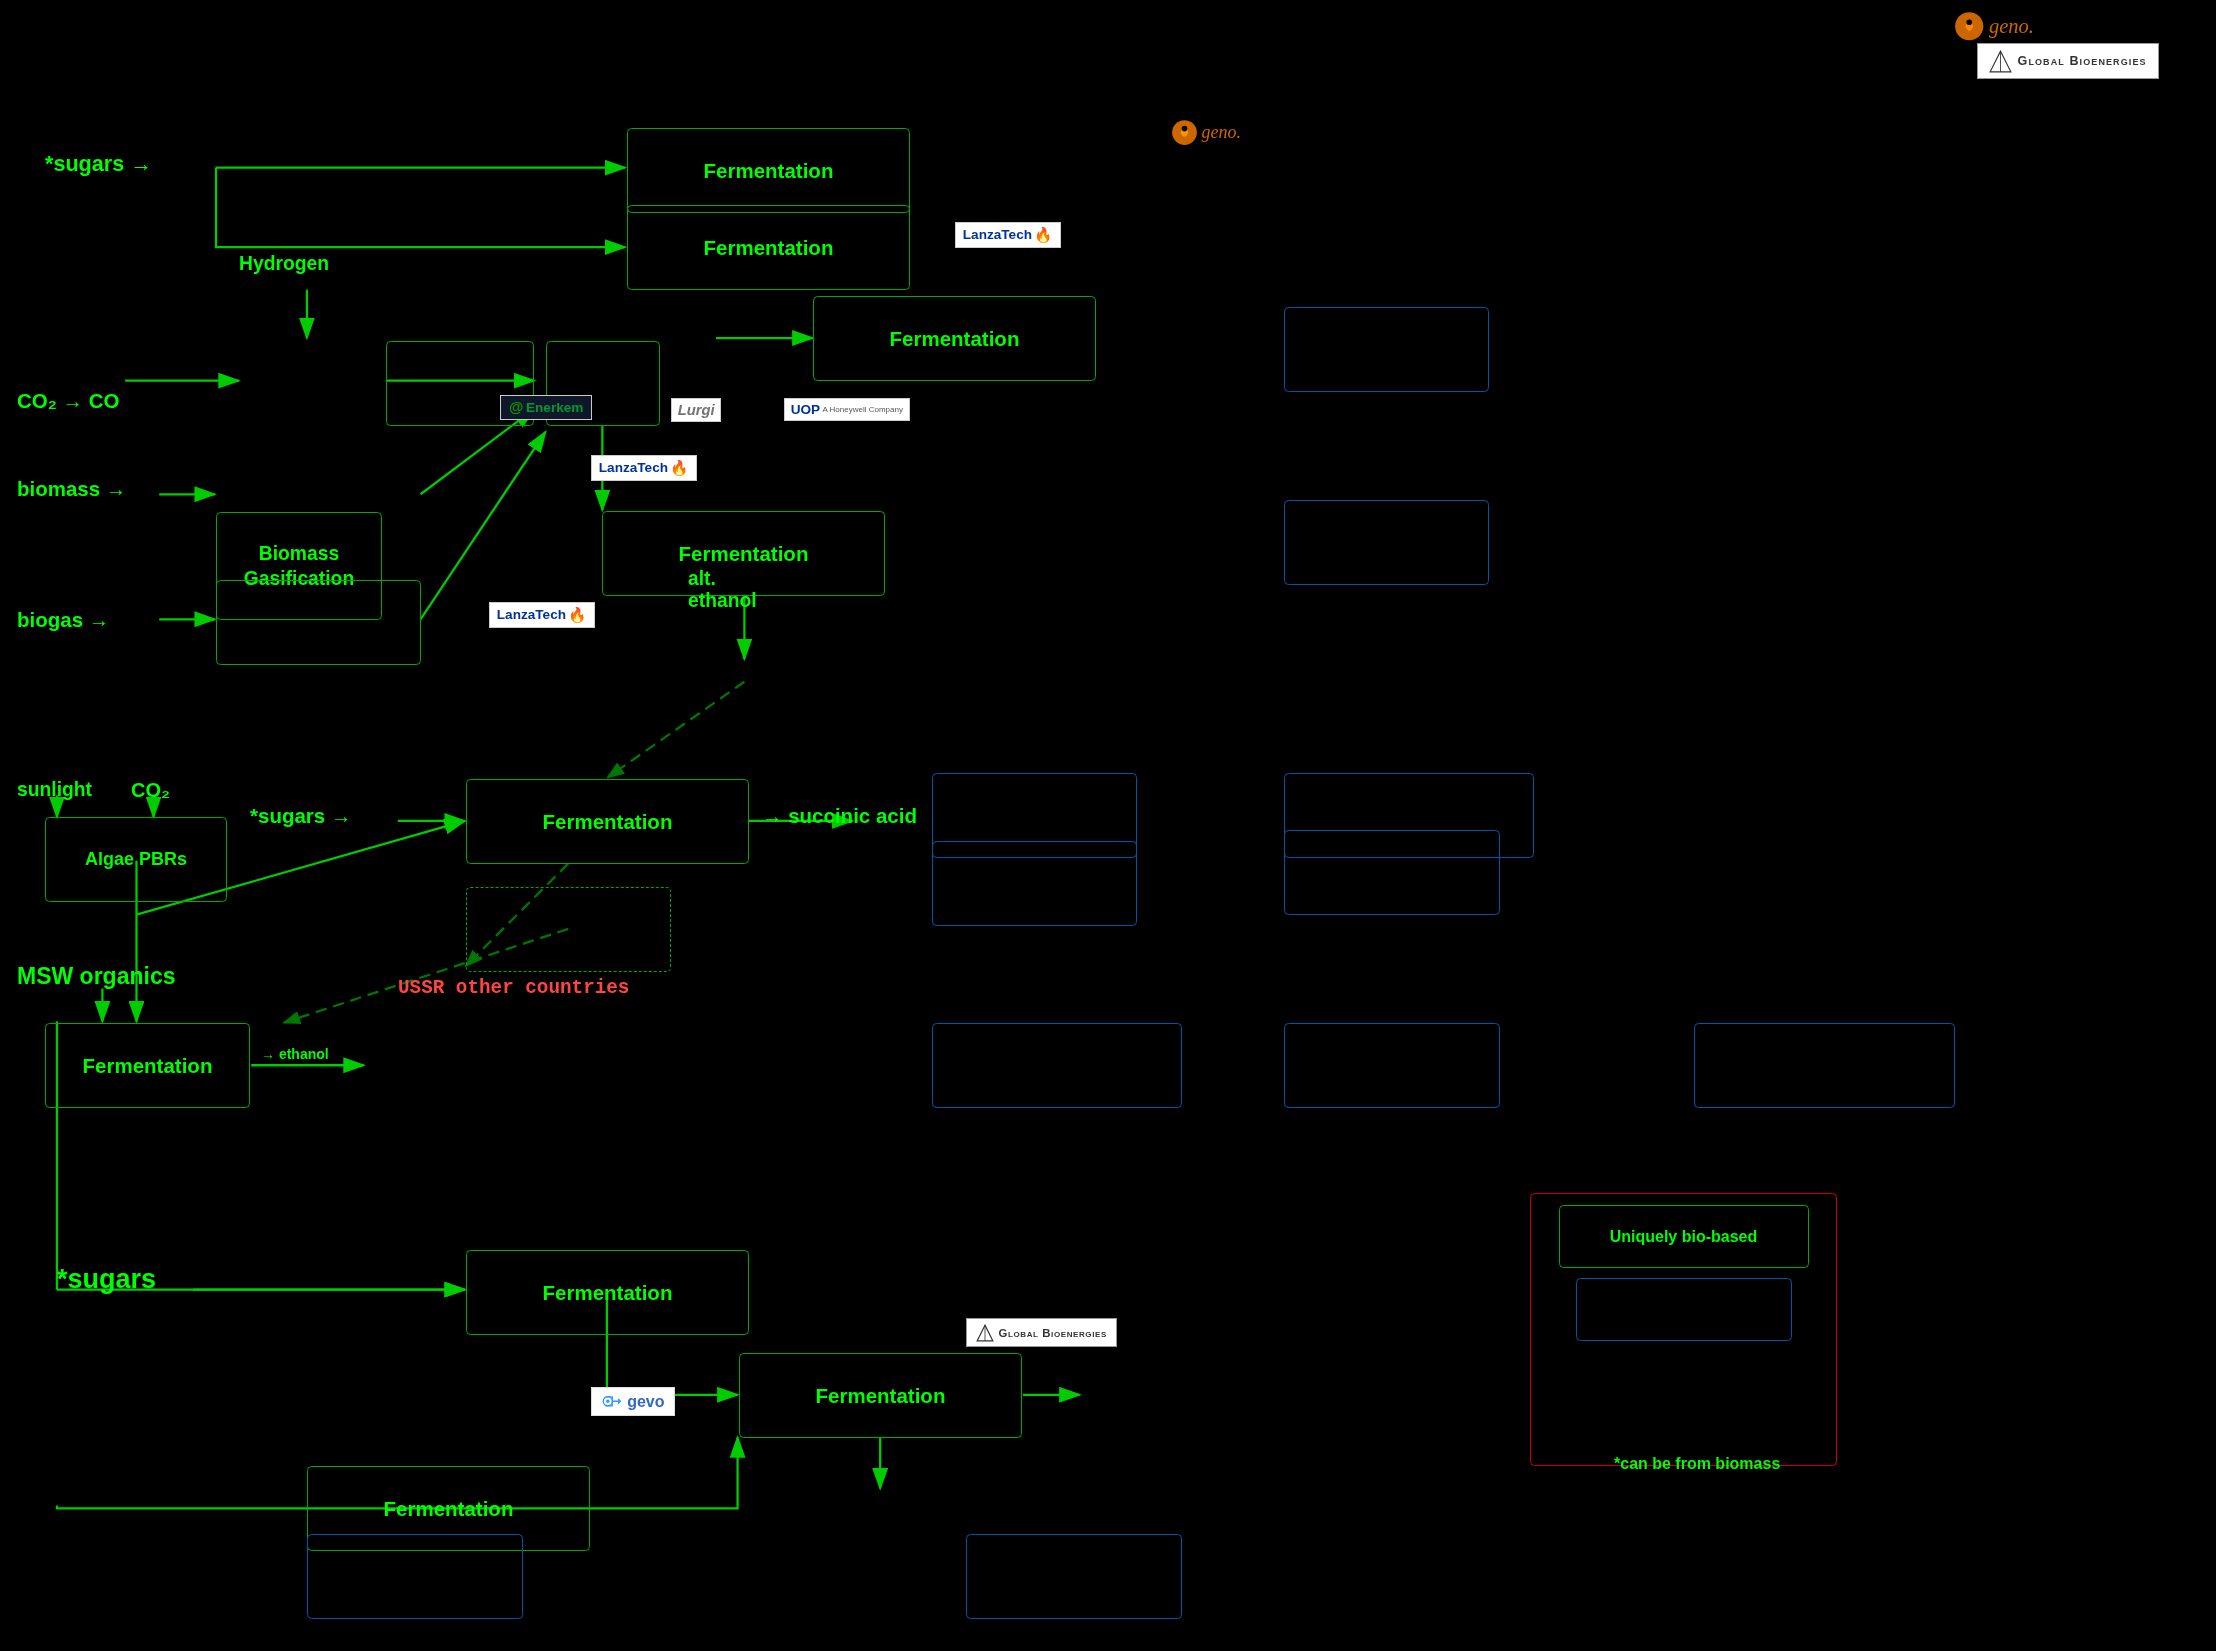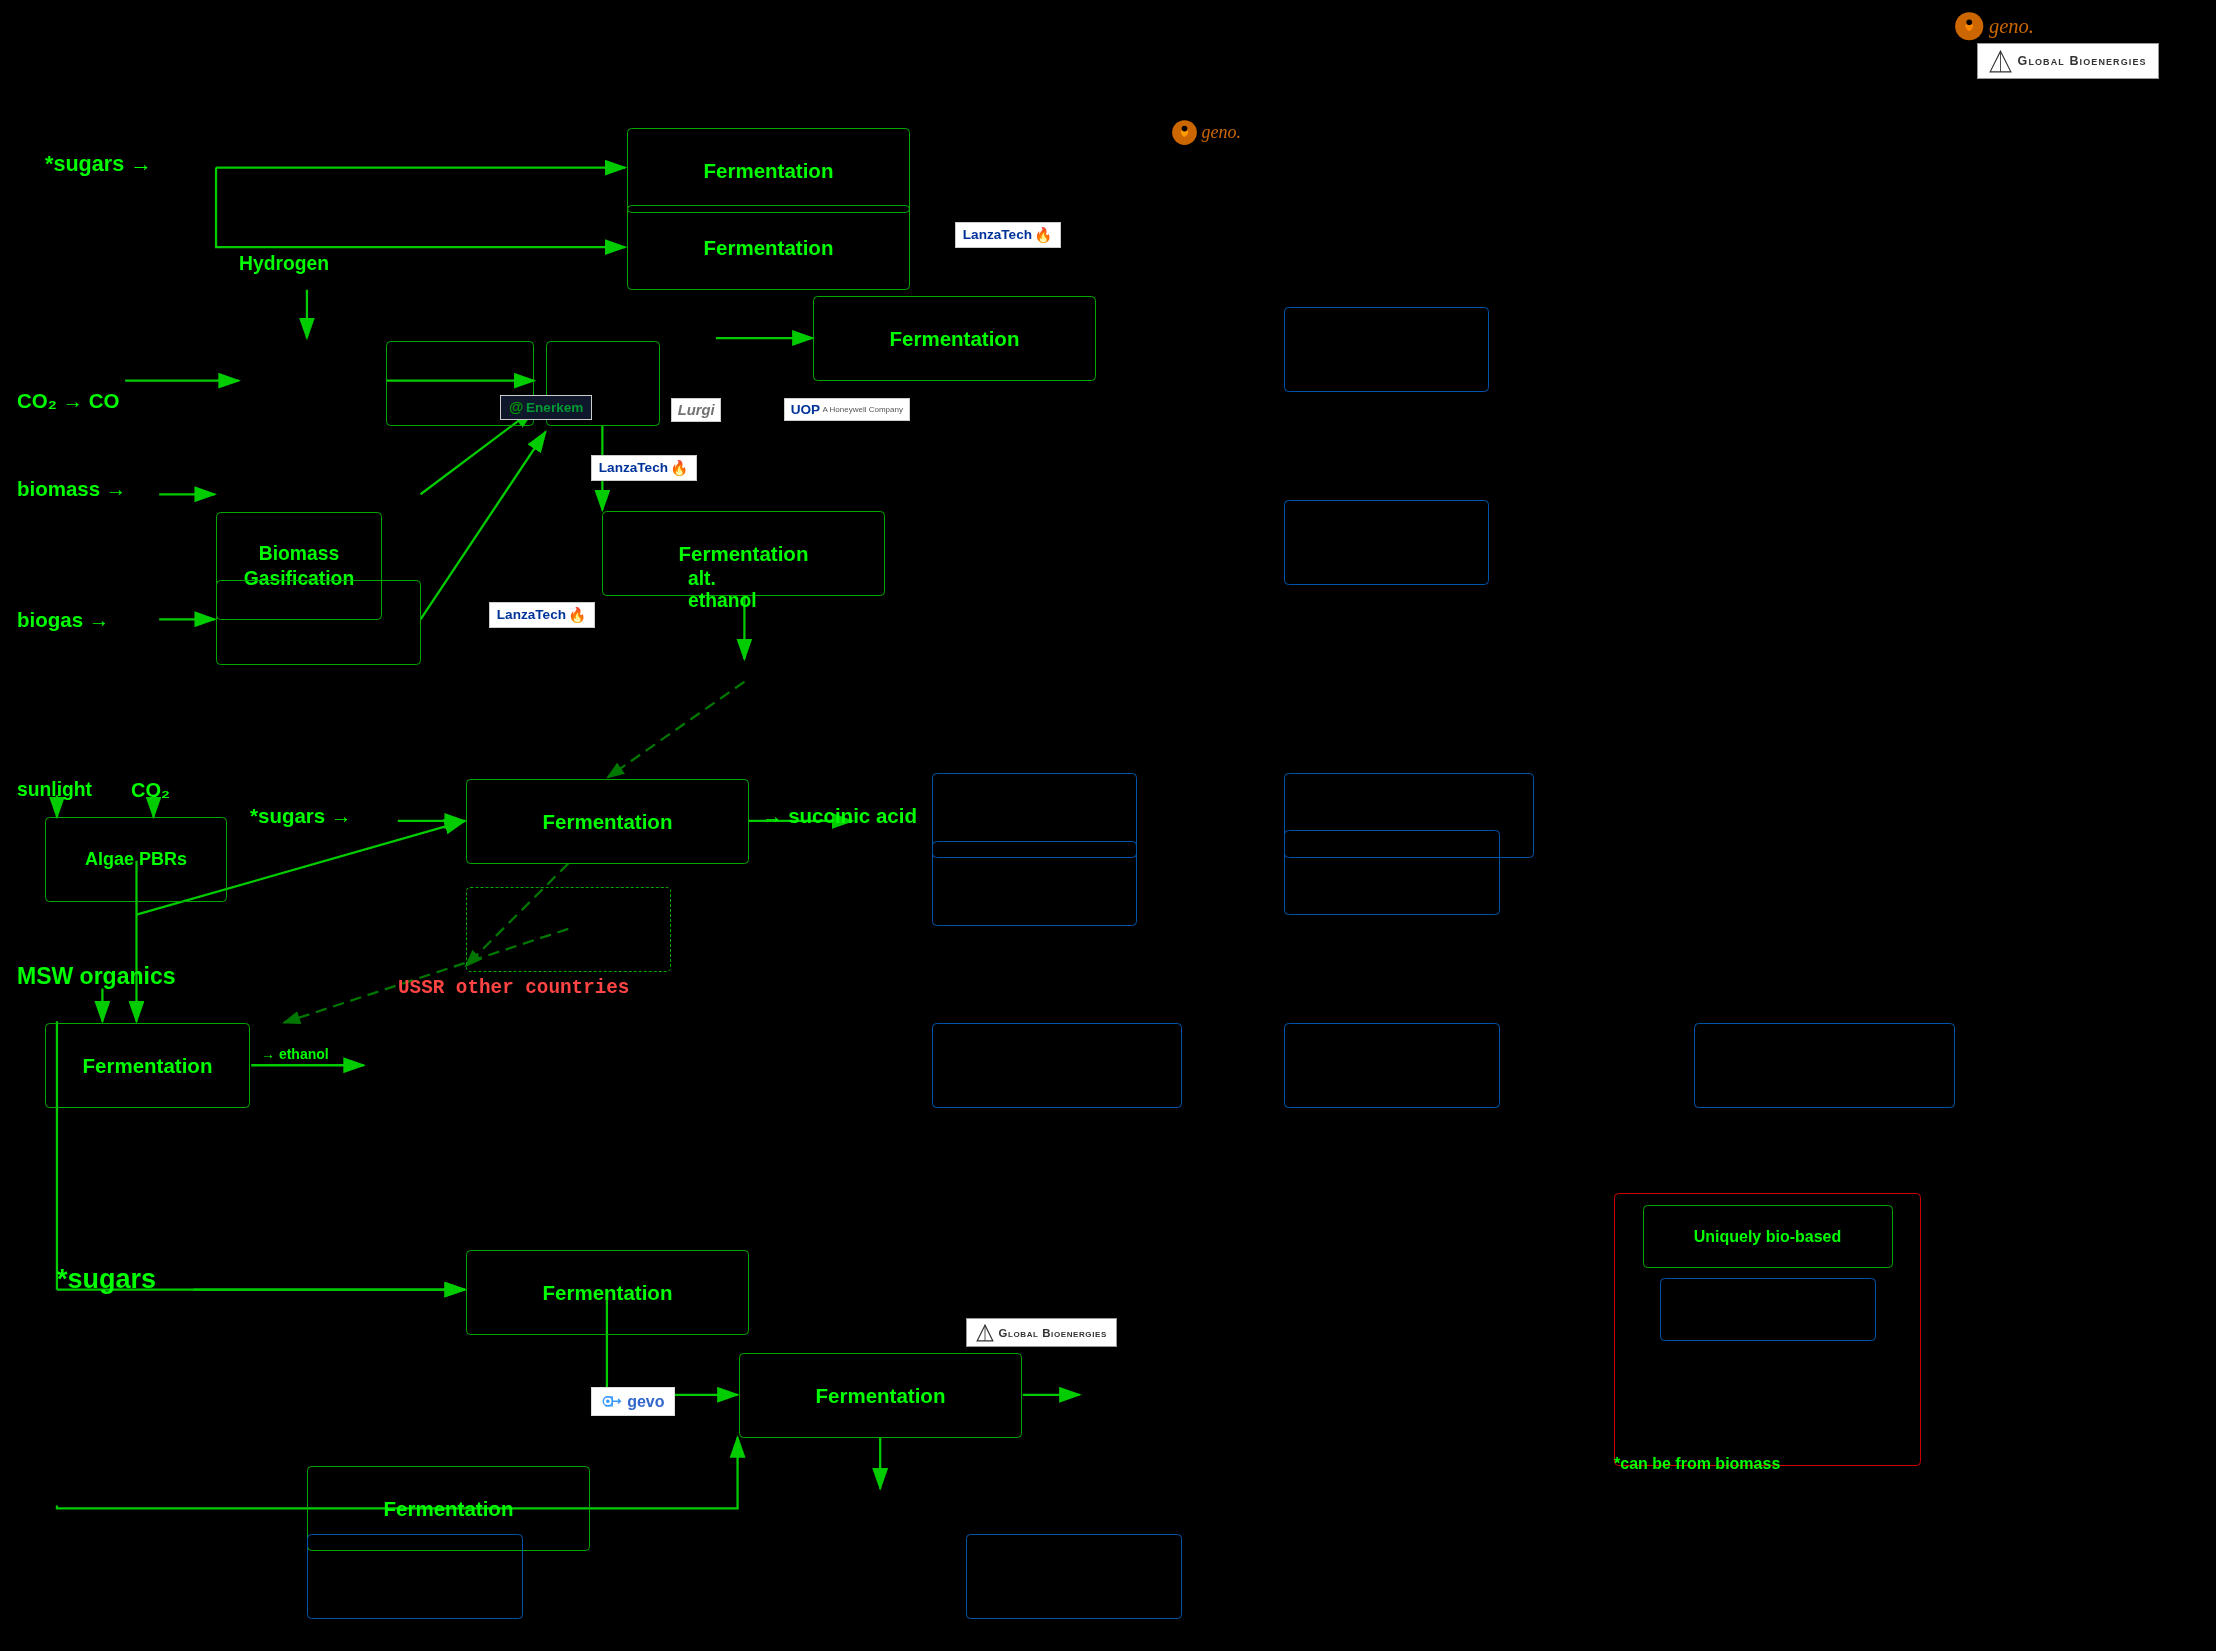--- a/index.html
+++ b/index.html
@@ -174,21 +174,21 @@
 
 <div class="node-box" style="left:466px; top:1250px; width:283px; height:85px; font-size:20.5px;">Fermentation</div>
 
 <div class="node-box" style="left:739px; top:1353px; width:283px; height:85px; font-size:20.5px;">Fermentation</div>
 
 <div class="node-box" style="left:307px; top:1466px; width:283px; height:85px; font-size:20.5px;">Fermentation</div>
 
 <div class="node-box blue" style="left:307px; top:1534px; width:216px; height:85px;"></div>
 <div class="node-box blue" style="left:966px; top:1534px; width:216px; height:85px;"></div>
 
-<div class="node-box red-border" style="left:1614px; top:1193px; width:307px; height:273px; flex-direction:column; gap:10px; justify-content:flex-start; padding-top:11.4px;">
+<div class="node-box red-border" style="left:1530px; top:1193px; width:307px; height:273px; flex-direction:column; gap:10px; justify-content:flex-start; padding-top:11.4px;">
   <div class="node-box" style="position:relative; width:250px; height:63px; font-size:16px; color:#00ff00; border-color:#00aa00;">Uniquely bio-based</div>
   <div class="node-box blue" style="position:relative; width:216px; height:63px;"></div>
 </div>
 
 <div class="label-text" style="left:45px; top:151px; font-size:21.6px;">*sugars →</div>
 
 <div class="label-text" style="left:239px; top:253px; font-size:19.3px;">Hydrogen</div>
 
 <div class="label-text" style="left:17px; top:355px; font-size:20.5px;margin-top:34px;">CO₂ → CO</div>
 

